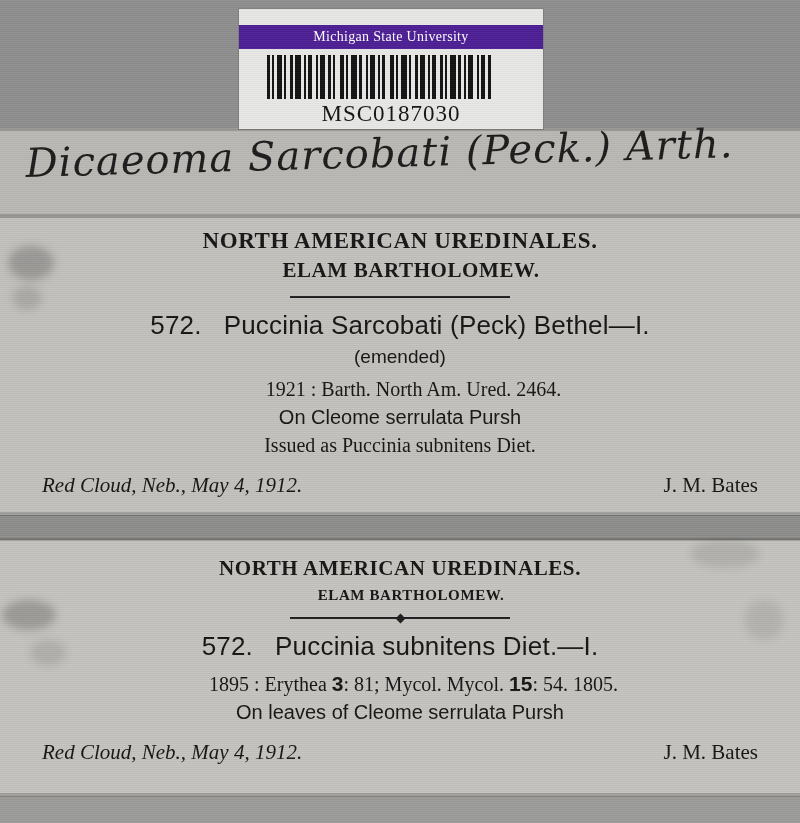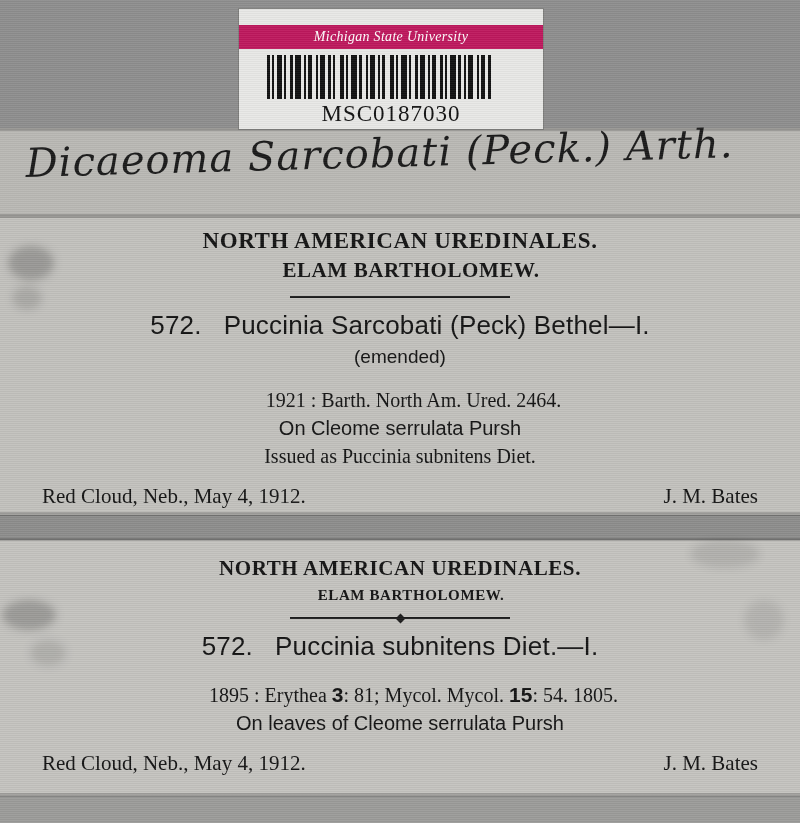--- a/index.html
+++ b/index.html
@@ -53,29 +53,28 @@
     height: 122px;
     background: #e8e8e6;
     border: 1px solid #7d7d7b;
     box-sizing: border-box;
   }
   #barcode-header {
     position: absolute;
     left: 0; top: 16px;
     width: 100%;
     height: 24px;
-    background: #be185d;
+    background: #4c1d95;
     color: #ffffff;
     font-family: "Liberation Serif", serif;
     font-size: 14px;
     letter-spacing: .3px;
     display: flex;
     align-items: center;
     justify-content: center;
-    font-style: italic;
   }
   #barcode-bars {
     position: absolute;
     left: 28px; top: 46px;
     width: 250px;
     height: 44px;
     display: flex;
     align-items: stretch;
     overflow: hidden;
   }
@@ -166,21 +165,21 @@
   .sub-line {
     font-family: "Liberation Sans", sans-serif;
     font-size: 19px;
     margin-top: 5px;
   }
   .sub-line.serif { font-family: "Liberation Serif", serif; font-size: 20px; }
 
   .cite-line {
     font-family: "Liberation Serif", serif;
     font-size: 20px;
-    margin-top: 21px;
+    margin-top: 10px;
     padding-left: 27px;
   }
   .cite-line b { font-family: "Liberation Sans", sans-serif; font-size: 21px; }
 
   .host-line {
     font-family: "Liberation Sans", sans-serif;
     font-size: 20px;
     margin-top: 5px;
   }
   .issued-line {
@@ -193,20 +192,21 @@
     position: relative;
     margin-top: 16px;
     height: 28px;
   }
   .foot-left {
     position: absolute;
     left: 42px;
     top: 0;
     font-family: "Liberation Serif", serif;
     font-size: 21px;
+    font-style: italic;
   }
   .foot-right {
     position: absolute;
     right: 42px;
     top: 0;
     font-family: "Liberation Serif", serif;
     font-size: 21px;
   }
 
   

